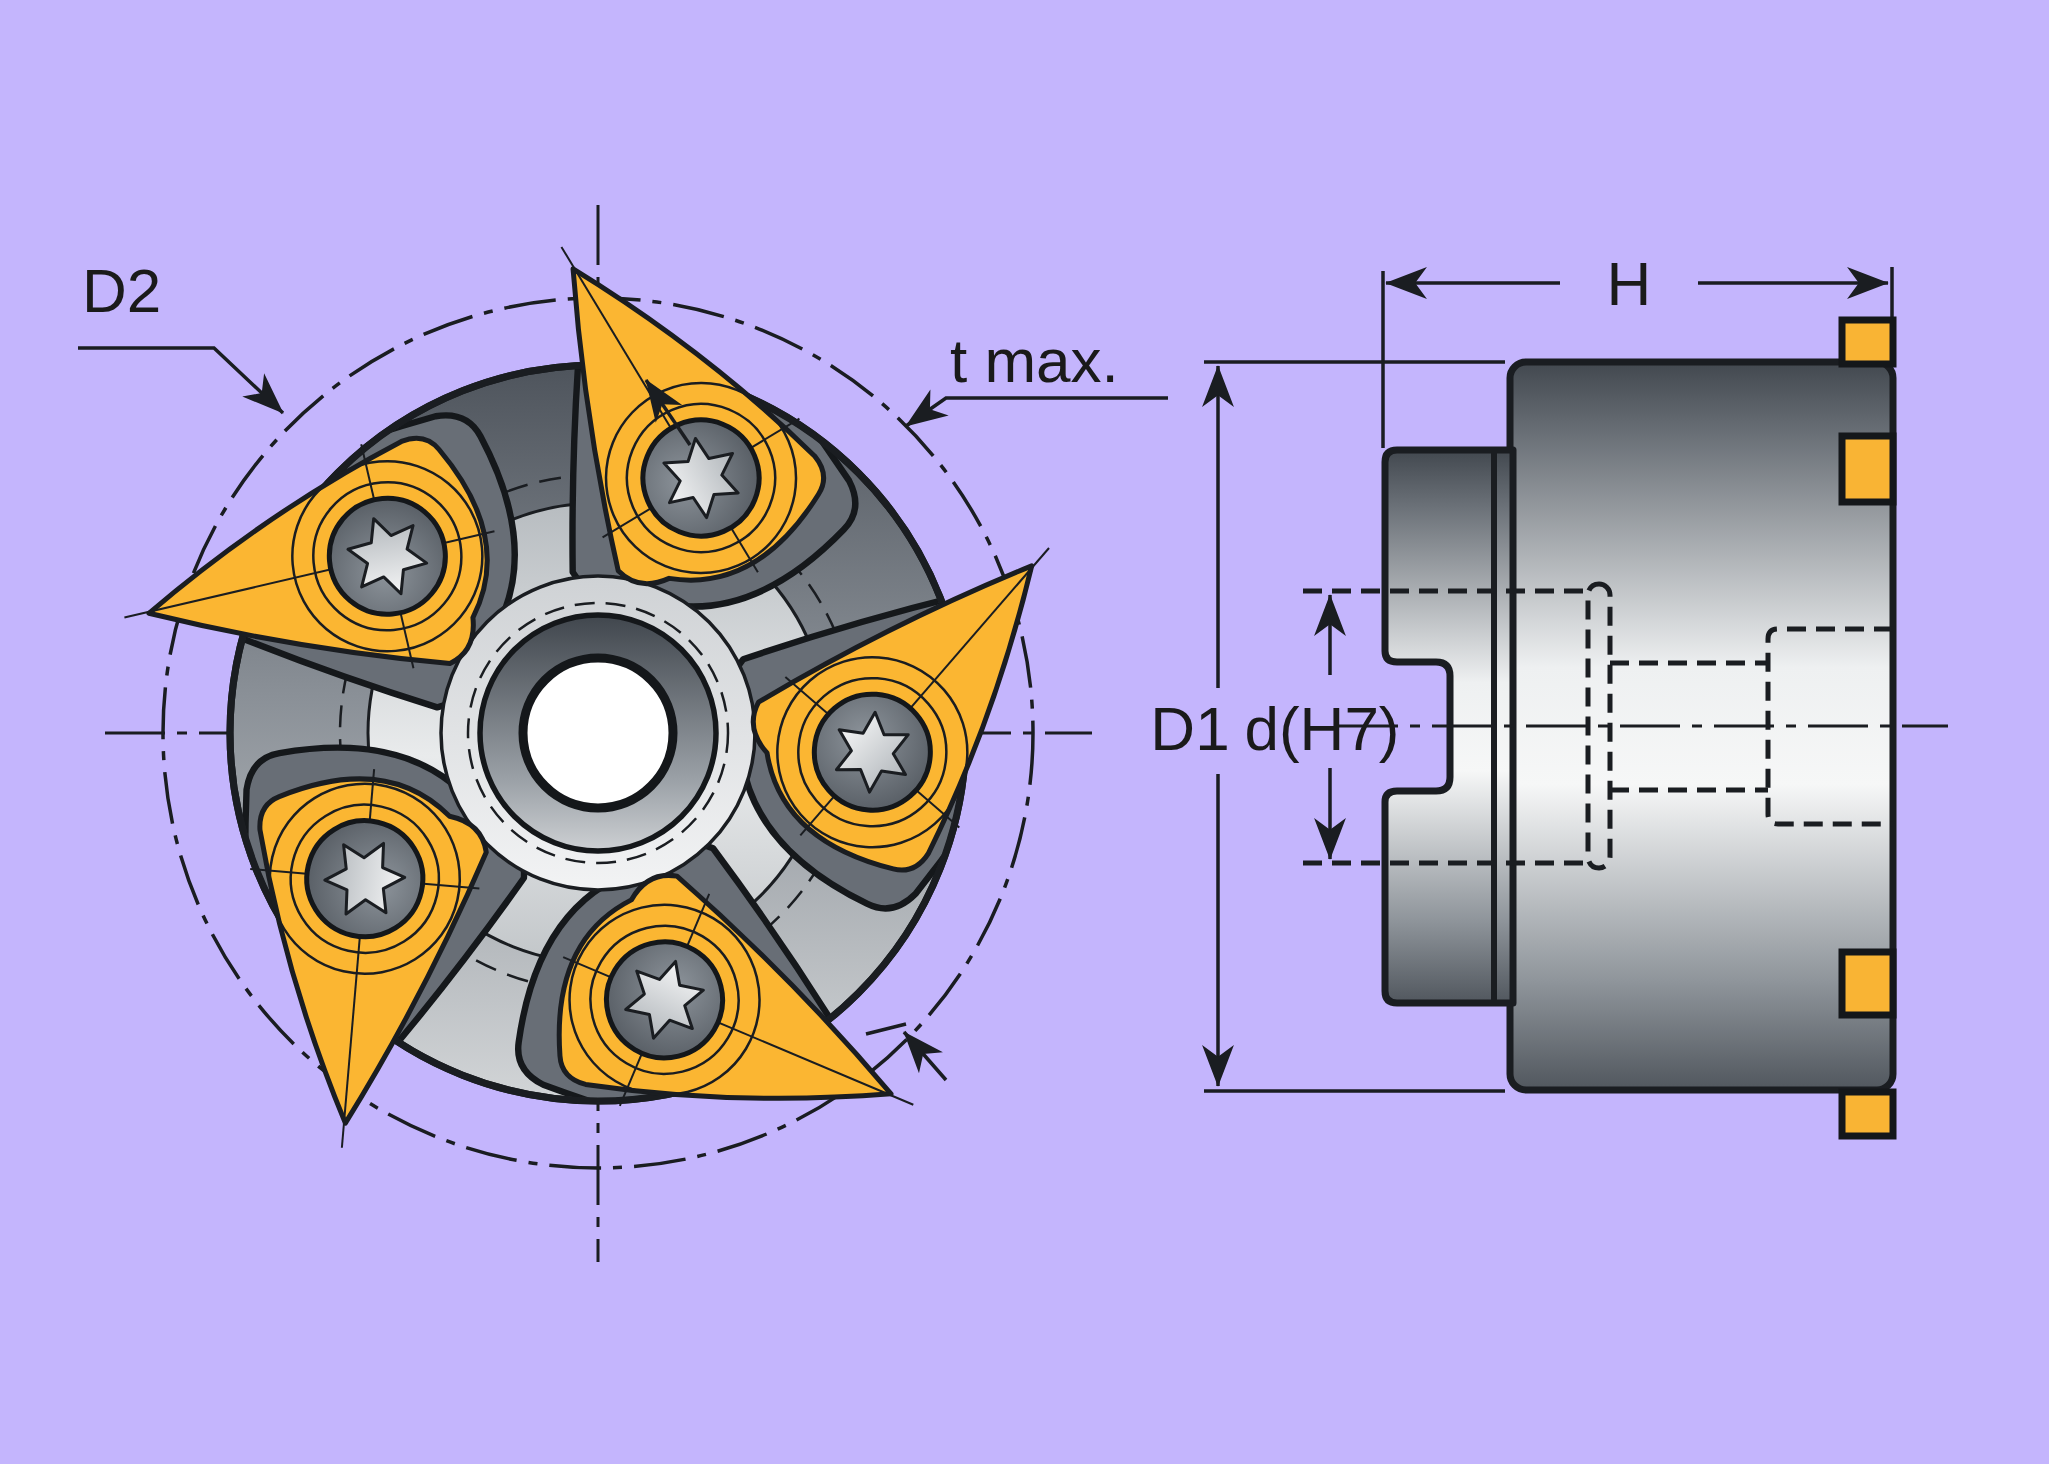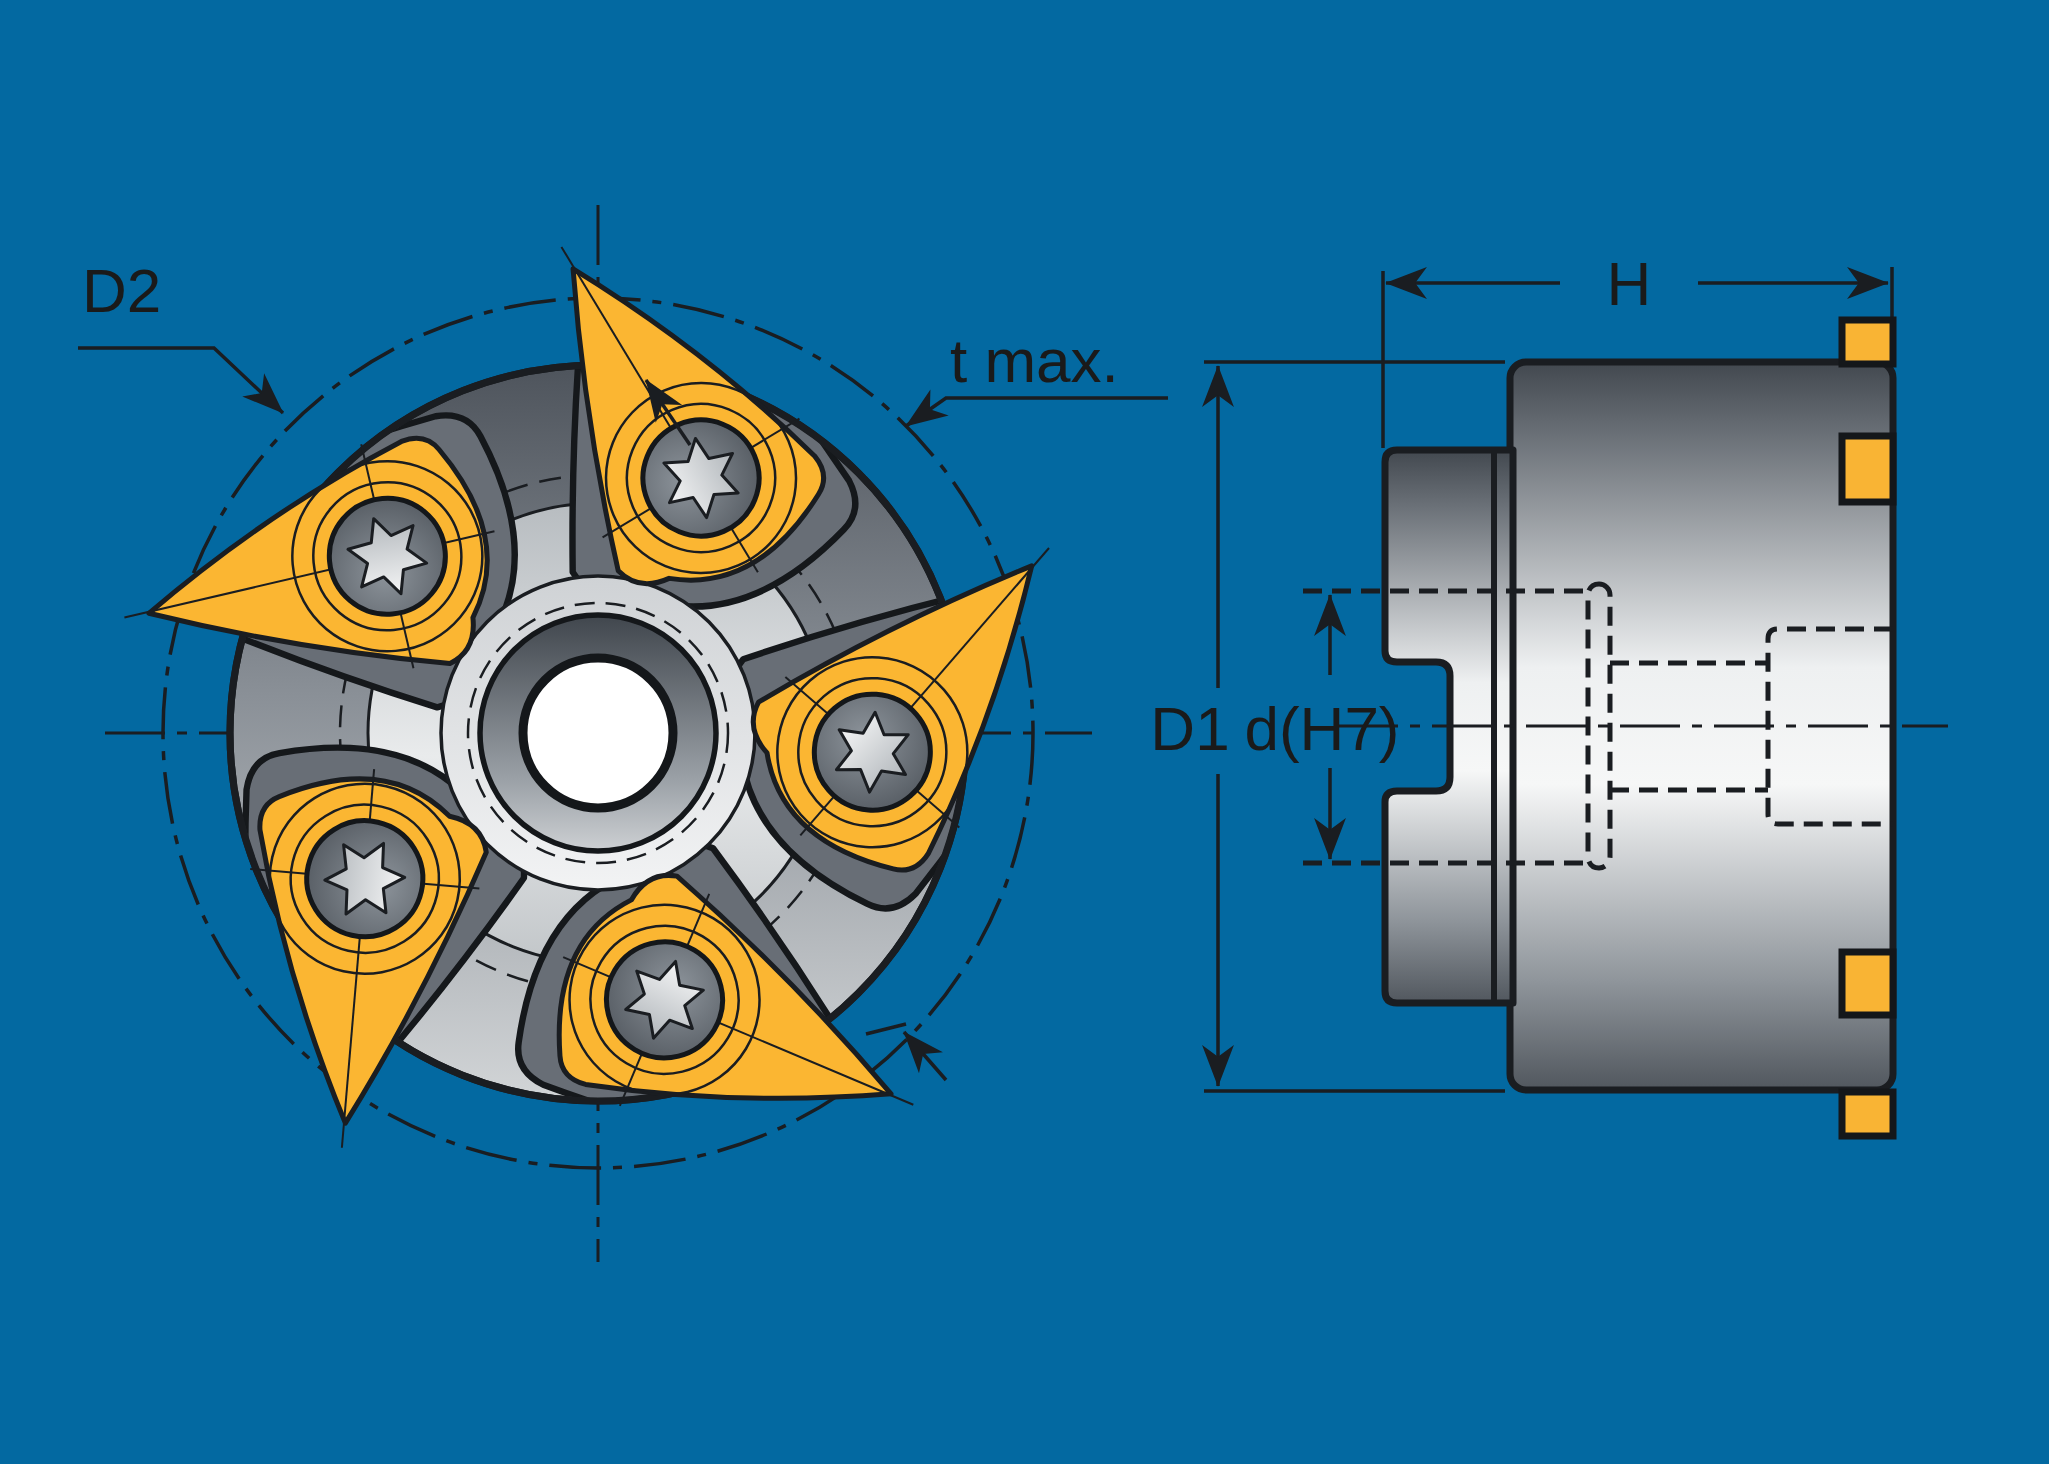--- a/index.html
+++ b/index.html
@@ -1,16 +1,16 @@
 <!DOCTYPE html>
 <html><head>
 <meta charset="utf-8">
 <style>
   html,body { margin:0; padding:0; background:#ffffff; }
-  .stage { width:2049px; height:1464px; position:relative; background:#0369a1; }
+  .stage { width:2049px; height:1464px; position:relative; background:#c4b5fd; }
   svg { display:block; }
   text.dimlabel { font-family:"Liberation Sans","DejaVu Sans",sans-serif; font-size:62px; fill:#1a1a1a; }
 </style>
 </head>
 <body>
 
 <div class="stage">
 <svg width="2049" height="1464" viewBox="0 0 2049 1464">
   <defs>
     <linearGradient id="bodyFrontGrad" x1="0" y1="0" x2="0" y2="1">

